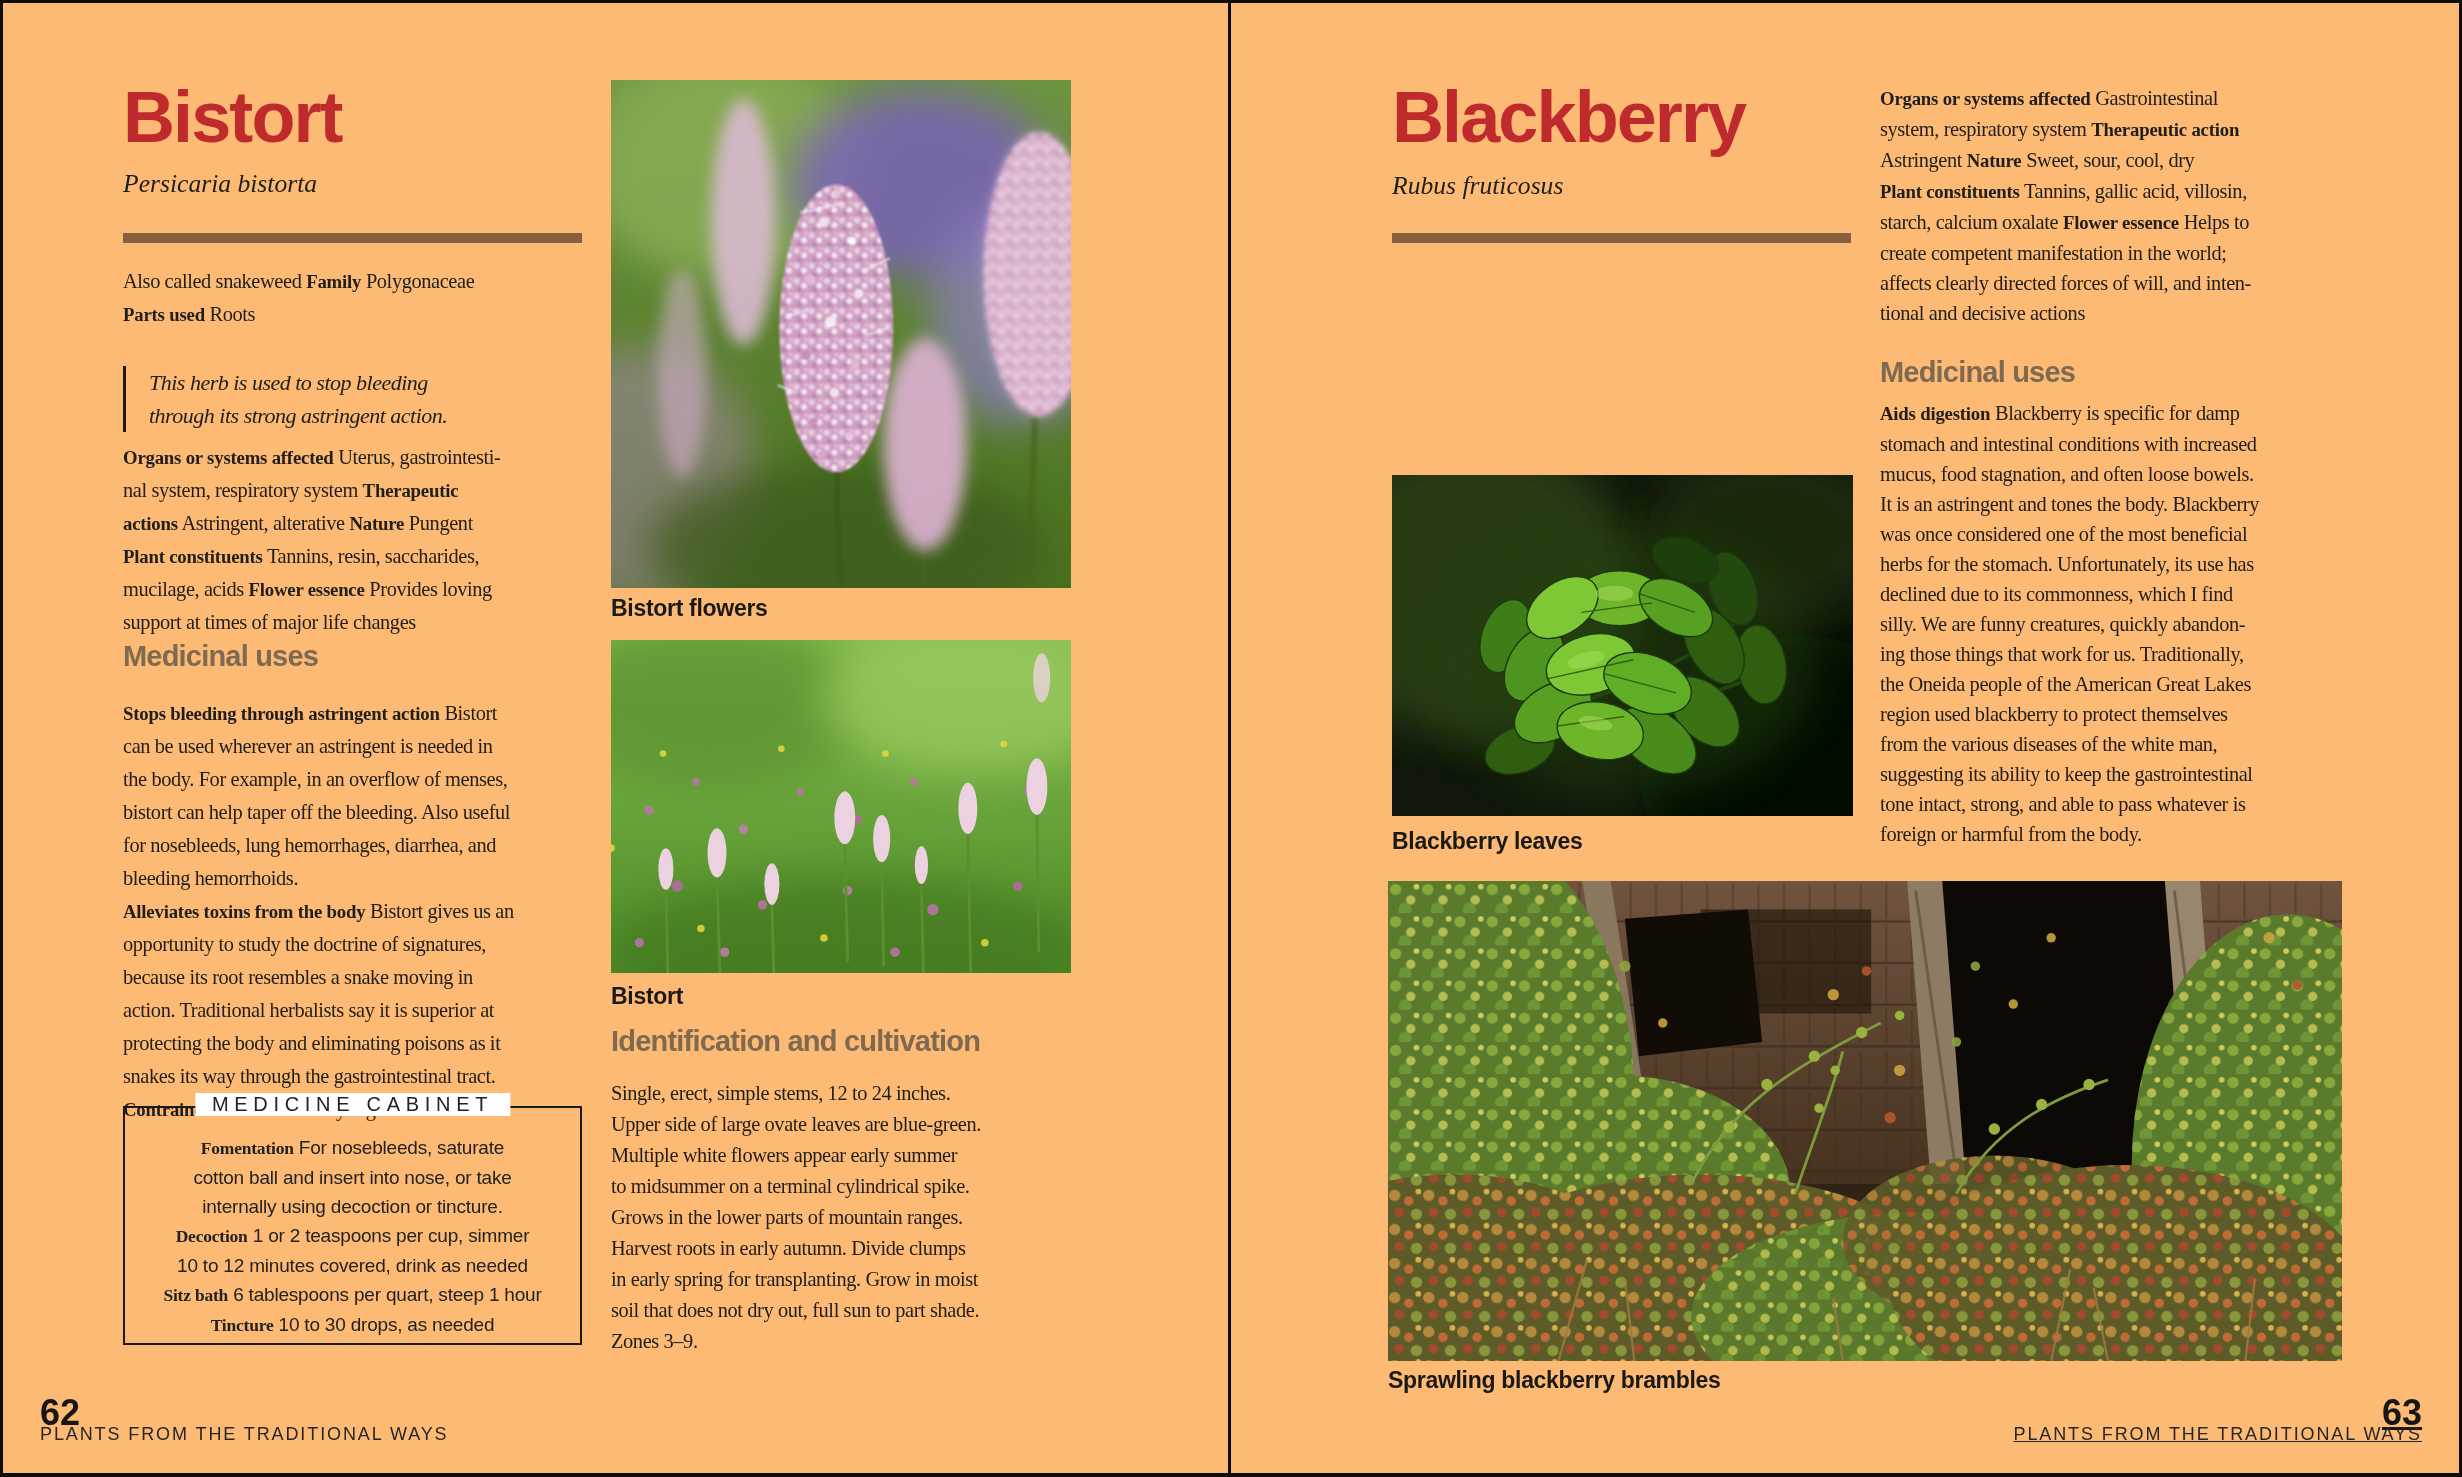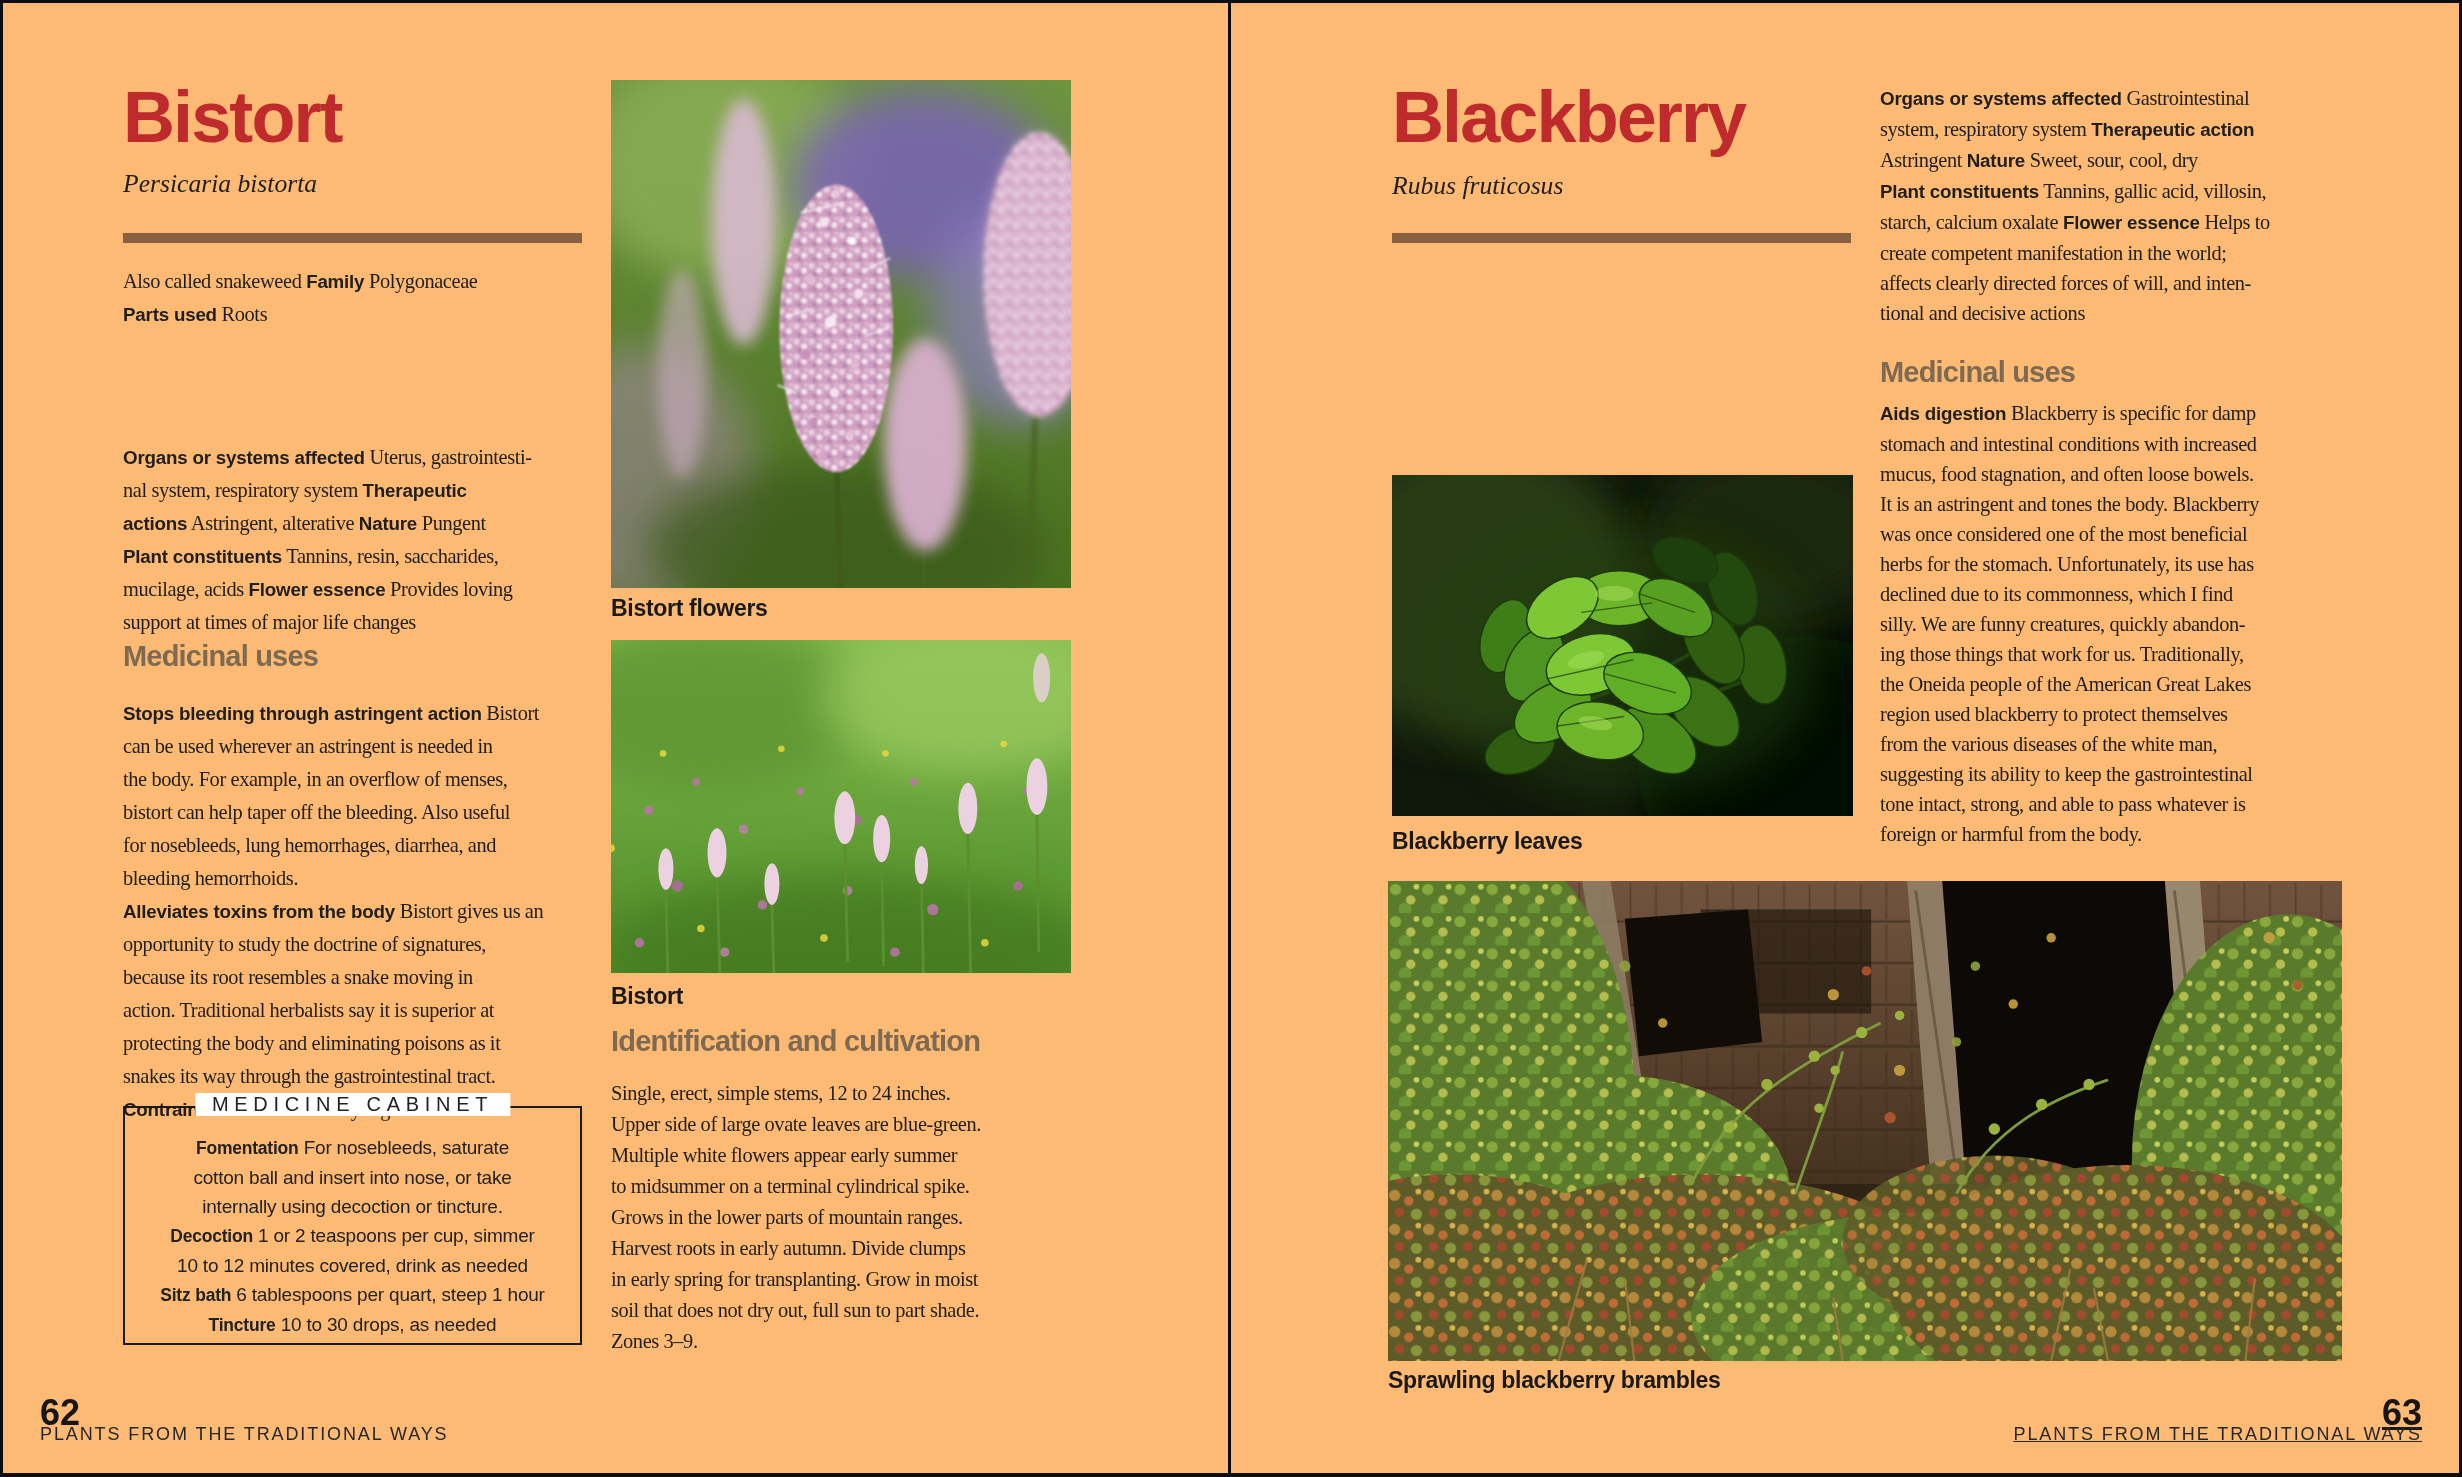--- a/index.html
+++ b/index.html
@@ -12,21 +12,21 @@
   #edge-right{right:0;top:0;width:2.8px;height:1477px;}
   #divider{position:absolute;left:1228px;top:0;width:2.8px;height:1477px;background:#0d0d0d;}
 
   .abs{position:absolute;}
   .herb-title{font-family:"Liberation Sans",sans-serif;font-weight:700;font-size:72px;line-height:1;
               letter-spacing:-1.9px;color:var(--accent,#bf2a2d);}
   .latin{font-style:italic;font-size:25.6px;line-height:1.1;}
   .rule{height:9.5px;background:var(--rule,#86603f);}
   .body-p{font-size:20.4px;line-height:33px;letter-spacing:-0.4px;white-space:pre;}
   .body-tight{line-height:30px;}
-  .body-p b, .cab-body b{font-family:Liberation Sans, sans-serif;font-weight:700;font-size:0.92em;letter-spacing:-0.2px;}
+  .body-p b, .cab-body b{font-family:Liberation Serif, serif;font-weight:700;font-size:0.92em;letter-spacing:-0.2px;}
   .quote{font-style:italic;font-size:22px;line-height:33px;letter-spacing:-0.5px;white-space:pre;
          border-left:3.8px solid #1c1c1c;padding-left:23px;}
   .section-h{font-family:"Liberation Sans",sans-serif;font-weight:700;font-size:29px;line-height:1;
              letter-spacing:-0.8px;color:var(--heading,#7e6951);}
   .caption{font-family:"Liberation Sans",sans-serif;font-weight:700;font-size:23px;letter-spacing:-0.3px;color:#191918;}
   .photo{overflow:hidden;background:#4a6b2a;}
   .photo svg{display:block;width:100%;height:100%;}
 
   .cabinet{left:123px;top:1106px;width:459px;height:239px;border:2.8px solid #1a1a1a;box-sizing:border-box;}
   .cab-title{position:absolute;top:-15px;left:50%;transform:translateX(-50%);background:#fff;
@@ -83,20 +83,22 @@
   <div class="edge" id="edge-bottom"></div>
   <div class="edge" id="edge-left"></div>
   <div class="edge" id="edge-right"></div>
   <div id="divider"></div>
 
   <div class="abs herb-title" id="l-title">Bistort</div>
   <div class="abs latin" id="l-latin">Persicaria bistorta</div>
   <div class="abs rule" id="l-rule"></div>
   <div class="abs body-p" id="l-intro">Also called snakeweed <b>Family</b> Polygonaceae
 <b>Parts used</b> Roots</div>
+  <div class="abs quote" id="l-quote">This herb is used to stop bleeding
+through its strong astringent action.</div>
   <div class="abs body-p" id="l-profile"><b>Organs or systems affected</b> Uterus, gastrointesti-
 nal system, respiratory system <b>Therapeutic
 actions</b> Astringent, alterative <b>Nature</b> Pungent
 <b>Plant constituents</b> Tannins, resin, saccharides,
 mucilage, acids <b>Flower essence</b> Provides loving
 support at times of major life changes</div>
   <div class="abs section-h" id="l-medh">Medicinal uses</div>
   <div class="abs body-p" id="l-med"><b>Stops bleeding through astringent action</b> Bistort
 can be used wherever an astringent is needed in
 the body. For example, in an overflow of menses,

